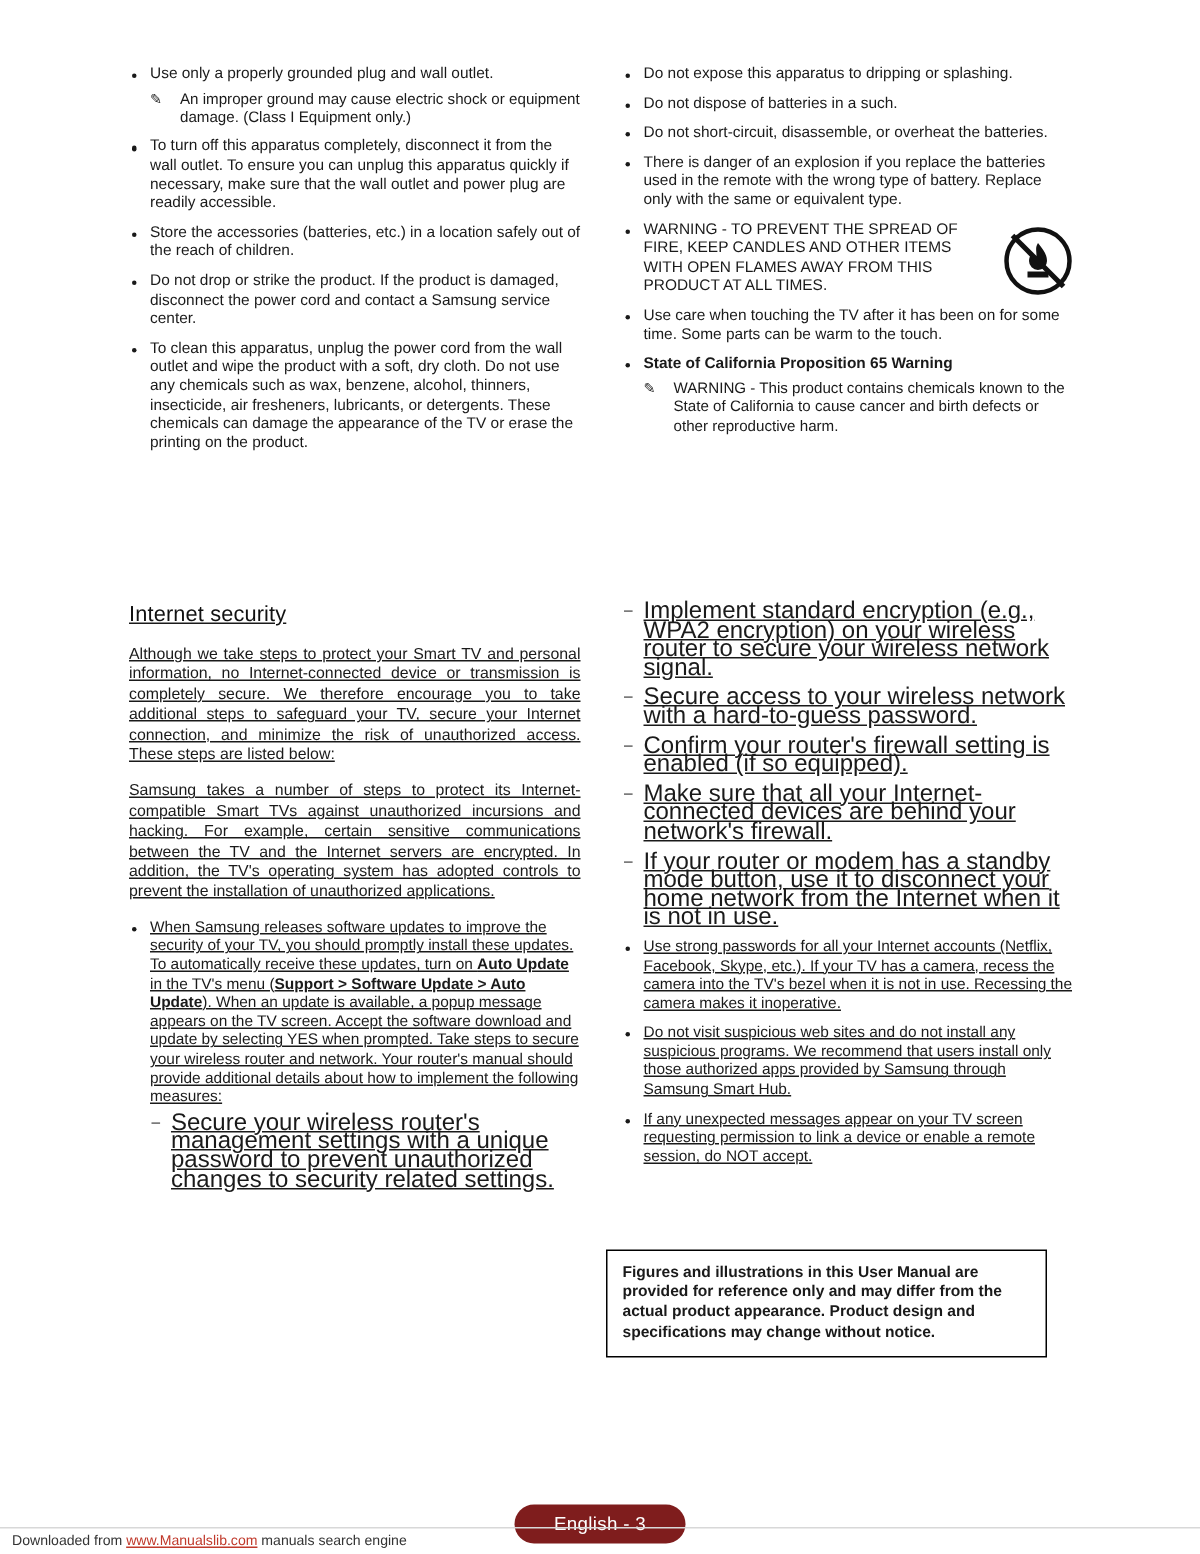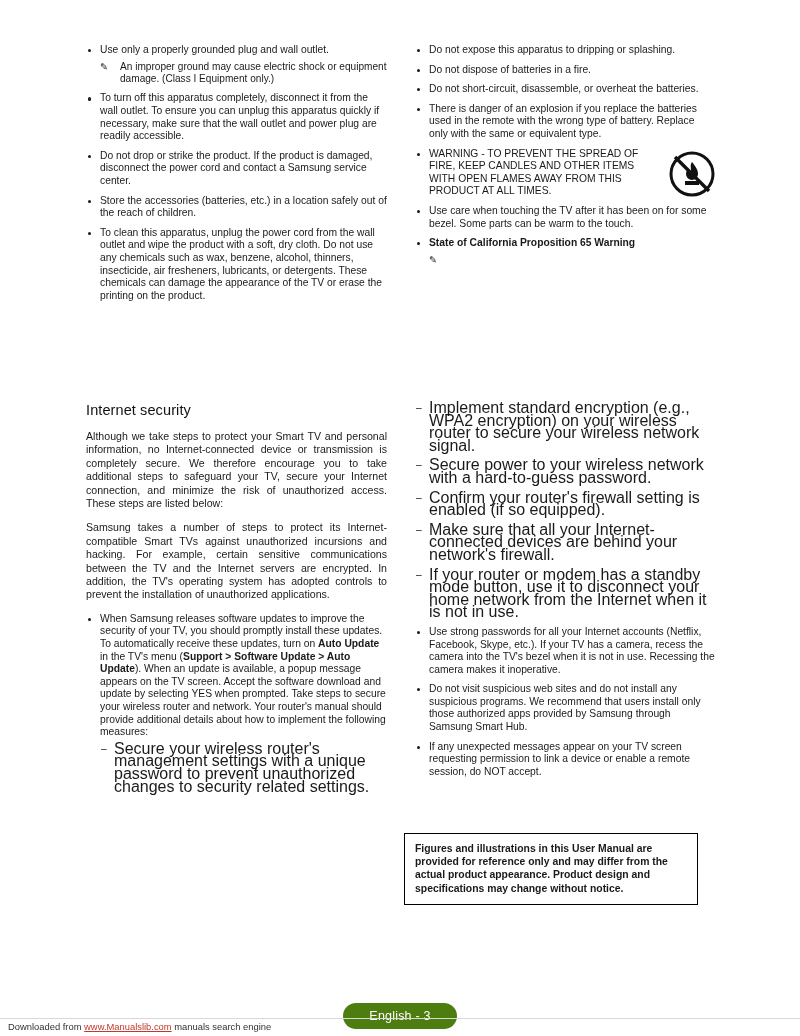--- a/index.html
+++ b/index.html
@@ -120,21 +120,21 @@
     margin-top: -2px;
   }
   .nofire svg { display: block; }
 
   
   #internet {
     left: 86px;
     top: 402px;
     width: 630px;
   }
-  #internet .col { width: 301px; }
+  #internet .col { width: 301px; text-decoration: underline; }
 
   h2.sect {
     font-size: 14.5px;
     font-weight: normal;
     margin: 0 0 12px 0;
     letter-spacing: 0.1px;
     color: #111;
   }
   p.body {
     font-size: 10.6px;
@@ -161,21 +161,21 @@
     line-height: 13.2px;
   }
 
   
   #footer-page {
     position: absolute;
     left: 343px;
     top: 1003px;
     width: 114px;
     height: 26px;
-    background: #4d7c0f;
+    background: #7f1d1d;
     border-radius: 13px;
     color: #ffffff;
     font-size: 12.5px;
     display: flex;
     align-items: center;
     justify-content: center;
     letter-spacing: 0.2px;
   }
   #footer-bar {
     position: absolute;
@@ -216,38 +216,38 @@
           <span>Use only a properly grounded plug and wall outlet.</span>
           <div class="note">
             <span class="noteicon">✎</span>
             <span>An improper ground may cause electric shock or equipment damage. (Class I Equipment only.)</span>
           </div>
         </li>
         <li>
           <span>To turn off this apparatus completely, disconnect it from the wall outlet. To ensure you can unplug this apparatus quickly if necessary, make sure that the wall outlet and power plug are readily accessible.</span>
         </li>
         <li>
+          <span>Store the accessories (batteries, etc.) in a location safely out of the reach of children.</span>
+        </li>
+        <li>
           <span>Do not drop or strike the product. If the product is damaged, disconnect the power cord and contact a Samsung service center.</span>
-        </li>
-        <li>
-          <span>Store the accessories (batteries, etc.) in a location safely out of the reach of children.</span>
         </li>
         <li>
           <span>To clean this apparatus, unplug the power cord from the wall outlet and wipe the product with a soft, dry cloth. Do not use any chemicals such as wax, benzene, alcohol, thinners, insecticide, air fresheners, lubricants, or detergents. These chemicals can damage the appearance of the TV or erase the printing on the product.</span>
         </li>
       </ul>
     </div>
 
     <div class="col">
       <ul class="bullets">
         <li>
           <span>Do not expose this apparatus to dripping or splashing.</span>
         </li>
         <li>
-          <span>Do not dispose of batteries in a fire.</span>
+          <span>Do not dispose of batteries in a such.</span>
         </li>
         <li>
           <span>Do not short-circuit, disassemble, or overheat the batteries.</span>
         </li>
         <li>
           <span>There is danger of an explosion if you replace the batteries used in the remote with the wrong type of battery. Replace only with the same or equivalent type.</span>
         </li>
         <li>
           <div class="warnrow">
             <div class="txt">WARNING - TO PREVENT THE SPREAD OF FIRE, KEEP CANDLES AND OTHER ITEMS WITH OPEN FLAMES AWAY FROM THIS PRODUCT AT ALL TIMES.</div>
@@ -255,26 +255,27 @@
               <svg width="48" height="48" viewBox="0 0 48 48" aria-hidden="true">
                 <circle cx="24" cy="24" r="21" fill="none" stroke="#111" stroke-width="3"></circle>
                 <path d="M24 12 c4 5 6 8 6 12 a6 6 0 0 1 -12 0 c0 -2 1 -4 2 -6 c1 2 2 3 3 3 c0 -4 -1 -6 1 -9 z" fill="#111"></path>
                 <rect x="17" y="31" width="14" height="4" fill="#111"></rect>
                 <line x1="7" y1="7" x2="41" y2="41" stroke="#111" stroke-width="3.4"></line>
               </svg>
             </div>
           </div>
         </li>
         <li>
-          <span>Use care when touching the TV after it has been on for some bezel. Some parts can be warm to the touch.</span>
+          <span>Use care when touching the TV after it has been on for some time. Some parts can be warm to the touch.</span>
         </li>
         <li>
           <span class="bold">State of California Proposition 65 Warning</span>
           <div class="note">
             <span class="noteicon">✎</span>
+            <span>WARNING - This product contains chemicals known to the State of California to cause cancer and birth defects or other reproductive harm.</span>
           </div>
         </li>
       </ul>
     </div>
   </div>
 
   <div class="cols" id="internet">
 
     <div class="col">
       <h2 class="sect">Internet security</h2>
@@ -289,21 +290,21 @@
           <ul class="dashes">
             <li>Secure your wireless router's management settings with a unique password to prevent unauthorized changes to security related settings.</li>
           </ul>
         </li>
       </ul>
     </div>
 
     <div class="col">
       <ul class="dashes" style="margin-top:0;">
         <li>Implement standard encryption (e.g., WPA2 encryption) on your wireless router to secure your wireless network signal.</li>
-        <li>Secure power to your wireless network with a hard-to-guess password.</li>
+        <li>Secure access to your wireless network with a hard-to-guess password.</li>
         <li>Confirm your router's firewall setting is enabled (if so equipped).</li>
         <li>Make sure that all your Internet-connected devices are behind your network's firewall.</li>
         <li>If your router or modem has a standby mode button, use it to disconnect your home network from the Internet when it is not in use.</li>
       </ul>
       <ul class="bullets" style="margin-top:4px;">
         <li>Use strong passwords for all your Internet accounts (Netflix, Facebook, Skype, etc.). If your TV has a camera, recess the camera into the TV's bezel when it is not in use. Recessing the camera makes it inoperative.</li>
         <li>Do not visit suspicious web sites and do not install any suspicious programs. We recommend that users install only those authorized apps provided by Samsung through Samsung Smart Hub.</li>
         <li>If any unexpected messages appear on your TV screen requesting permission to link a device or enable a remote session, do NOT accept.</li>
       </ul>
     </div>

